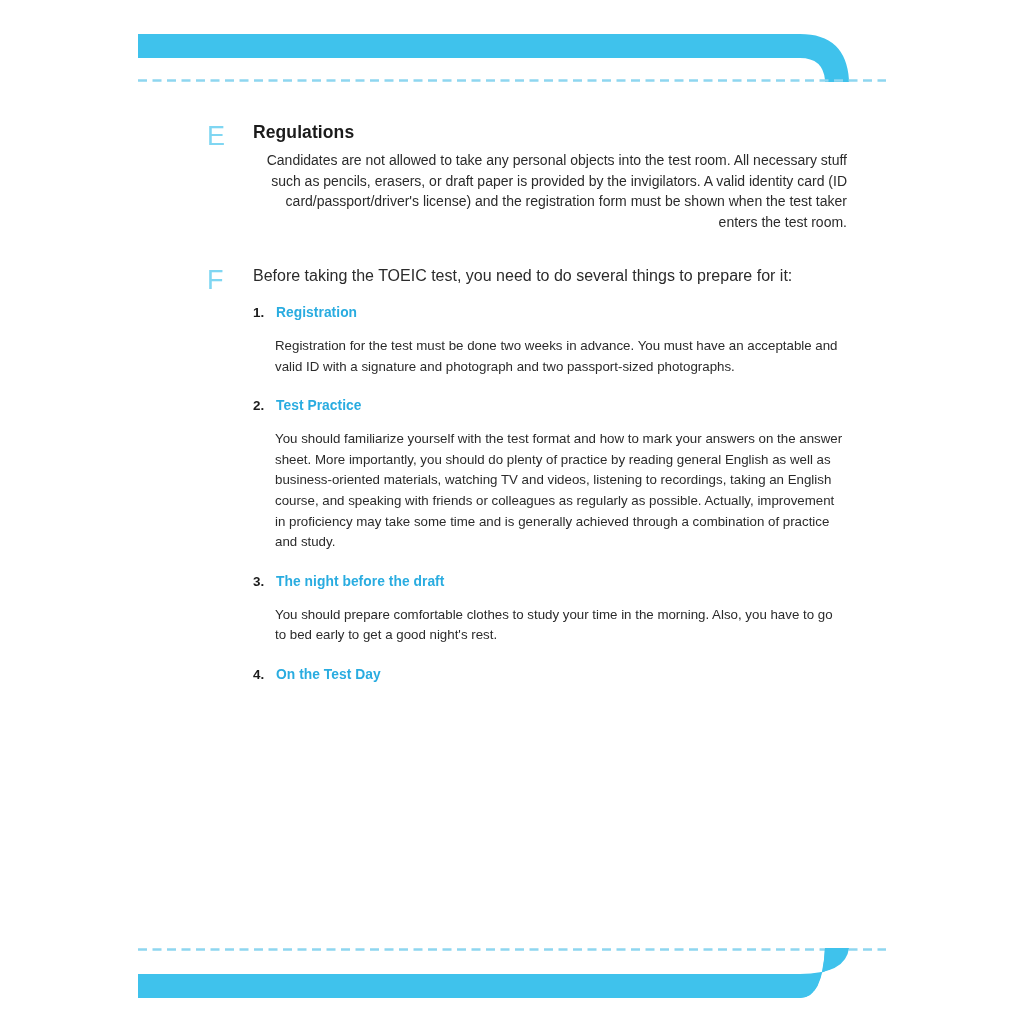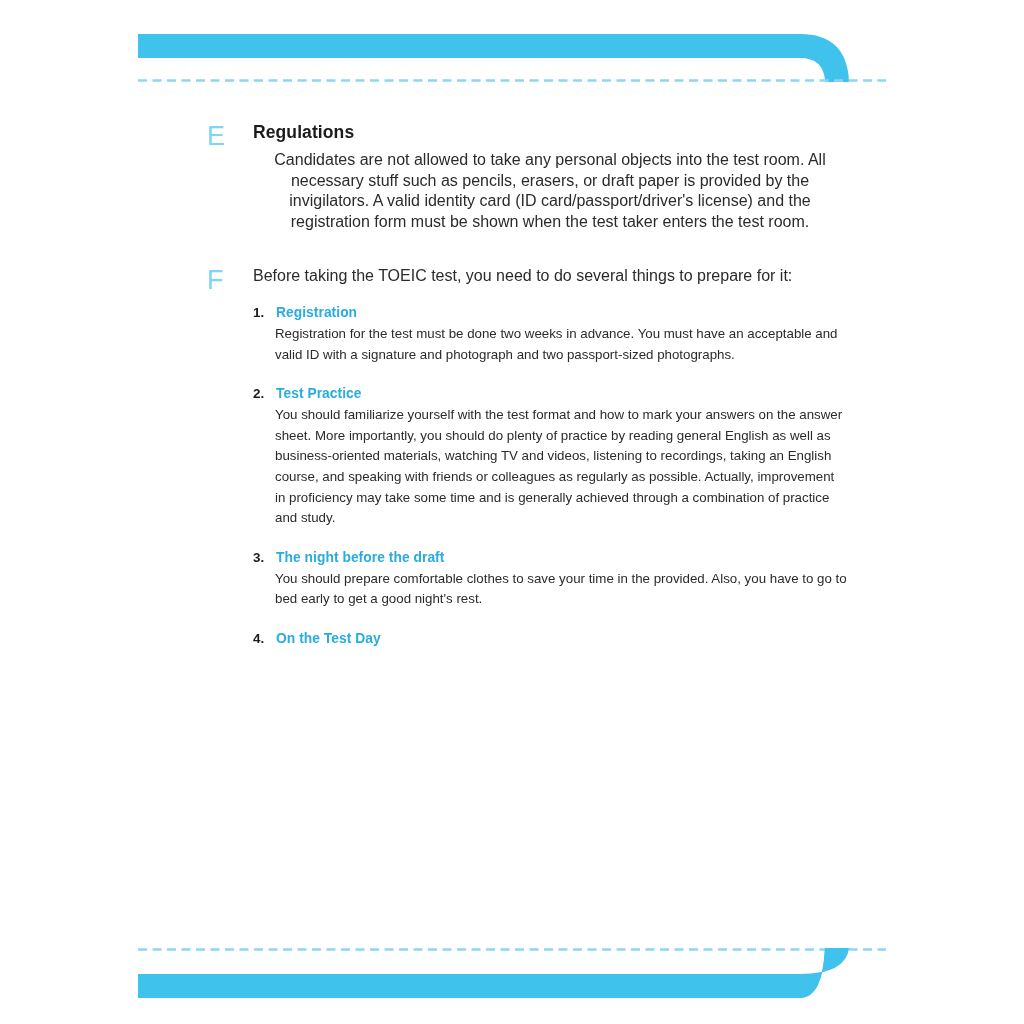--- a/index.html
+++ b/index.html
@@ -72,24 +72,24 @@
     font-family: "Liberation Sans", sans-serif;
     font-size: 17.5px;
     font-weight: bold;
     color: #1b1b1b;
     letter-spacing: 0.1px;
     line-height: 1.2;
   }
 
   .sec-body {
     margin: 7px 0 0 46px;
-    font-size: 16px;
+    font-size: 14px;
     line-height: 20.6px;
     color: #2b2b2b;
-    text-align: center;
+    text-align: right;
   }
 
   .sec-intro {
     margin: 5px 0 0 46px;
     font-size: 16px;
     line-height: 20.6px;
     color: #2b2b2b;
   }
 
   
@@ -116,21 +116,21 @@
   }
   .num-title {
     margin: 1px;
     font-size: 13.8px;
     font-weight: bold;
     color: #29ace0;
     line-height: 20px;
     letter-spacing: 0.05px;
   }
   .num-text {
-    margin: 1px 0 0 0;
+    margin: 13px 0 0 0;
     font-size: 13.3px;
     line-height: 20.6px;
     color: #2b2b2b;
   }
 
   
   .page-number {
     position: absolute;
     right: 196px;
     bottom: 22px;
@@ -174,21 +174,21 @@
 
         <li class="num-item">
           <span class="num-marker">2.</span>
           <div class="num-title">Test Practice</div>
           <p class="num-text">You should familiarize yourself with the test format and how to mark your answers on the answer sheet. More importantly, you should do plenty of practice by reading general English as well as business-oriented materials, watching TV and videos, listening to recordings, taking an English course, and speaking with friends or colleagues as regularly as possible. Actually, improvement in proficiency may take some time and is generally achieved through a combination of practice and study.</p>
         </li>
 
         <li class="num-item">
           <span class="num-marker">3.</span>
           <div class="num-title">The night before the draft</div>
-          <p class="num-text">You should prepare comfortable clothes to save your time in the provided. Also, you have to go to bed early to get a good night's rest.</p>
+          <p class="num-text">You should prepare comfortable clothes to study your time in the morning. Also, you have to go to bed early to get a good night's rest.</p>
         </li>
 
         <li class="num-item">
           <span class="num-marker">4.</span>
           <div class="num-title">On the Test Day</div>
         </li>
 
       </ol>
     </div>
 

